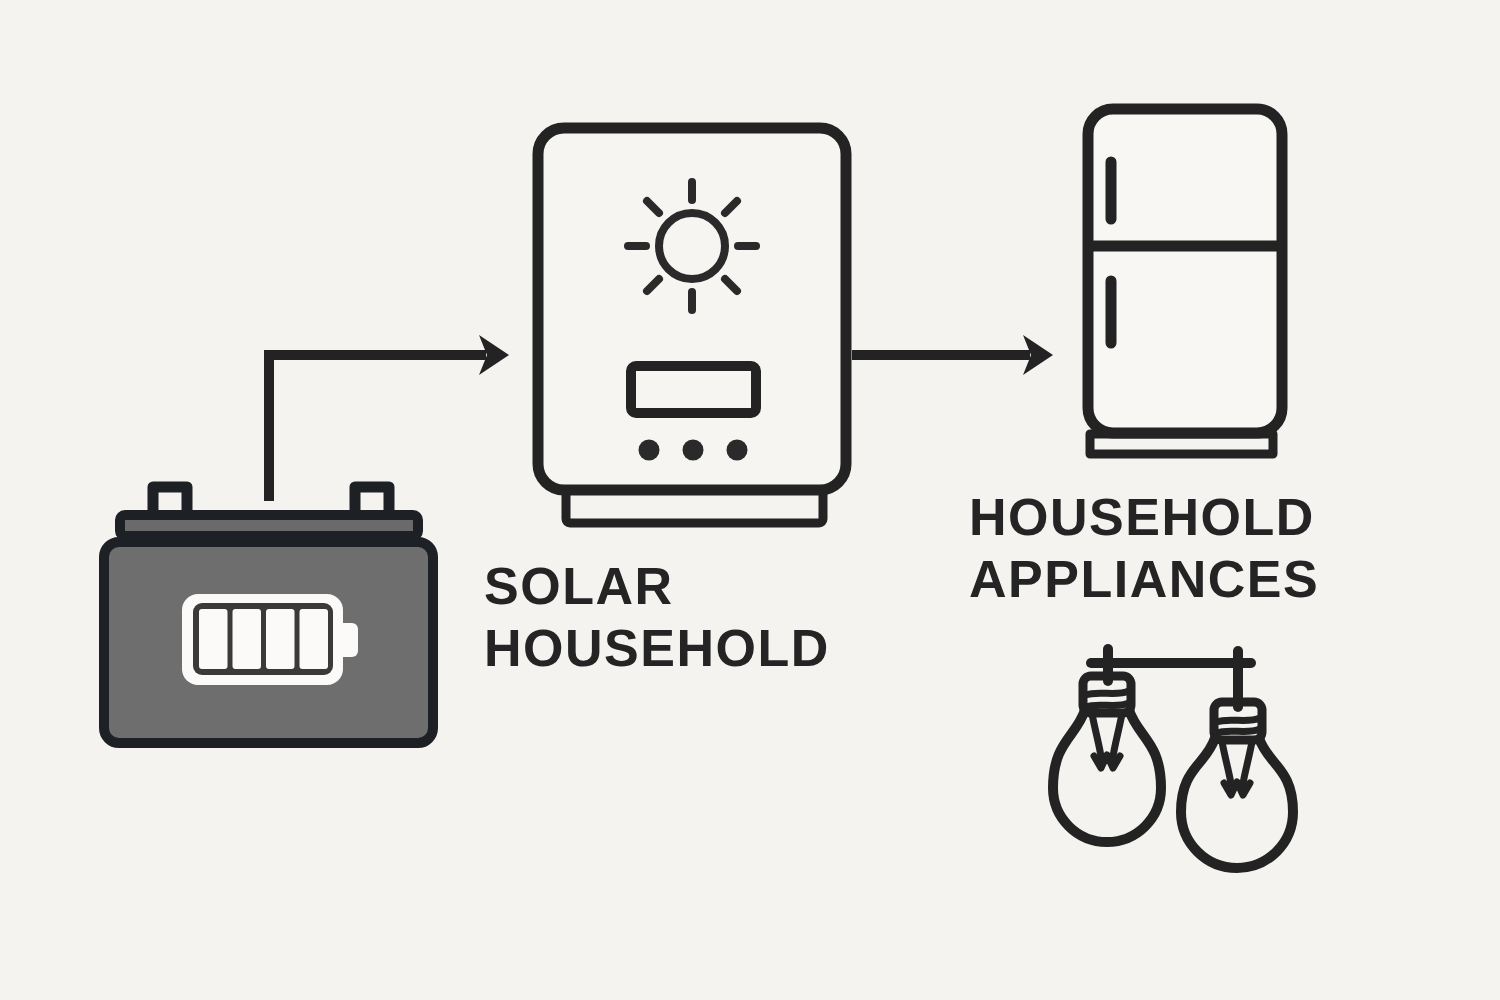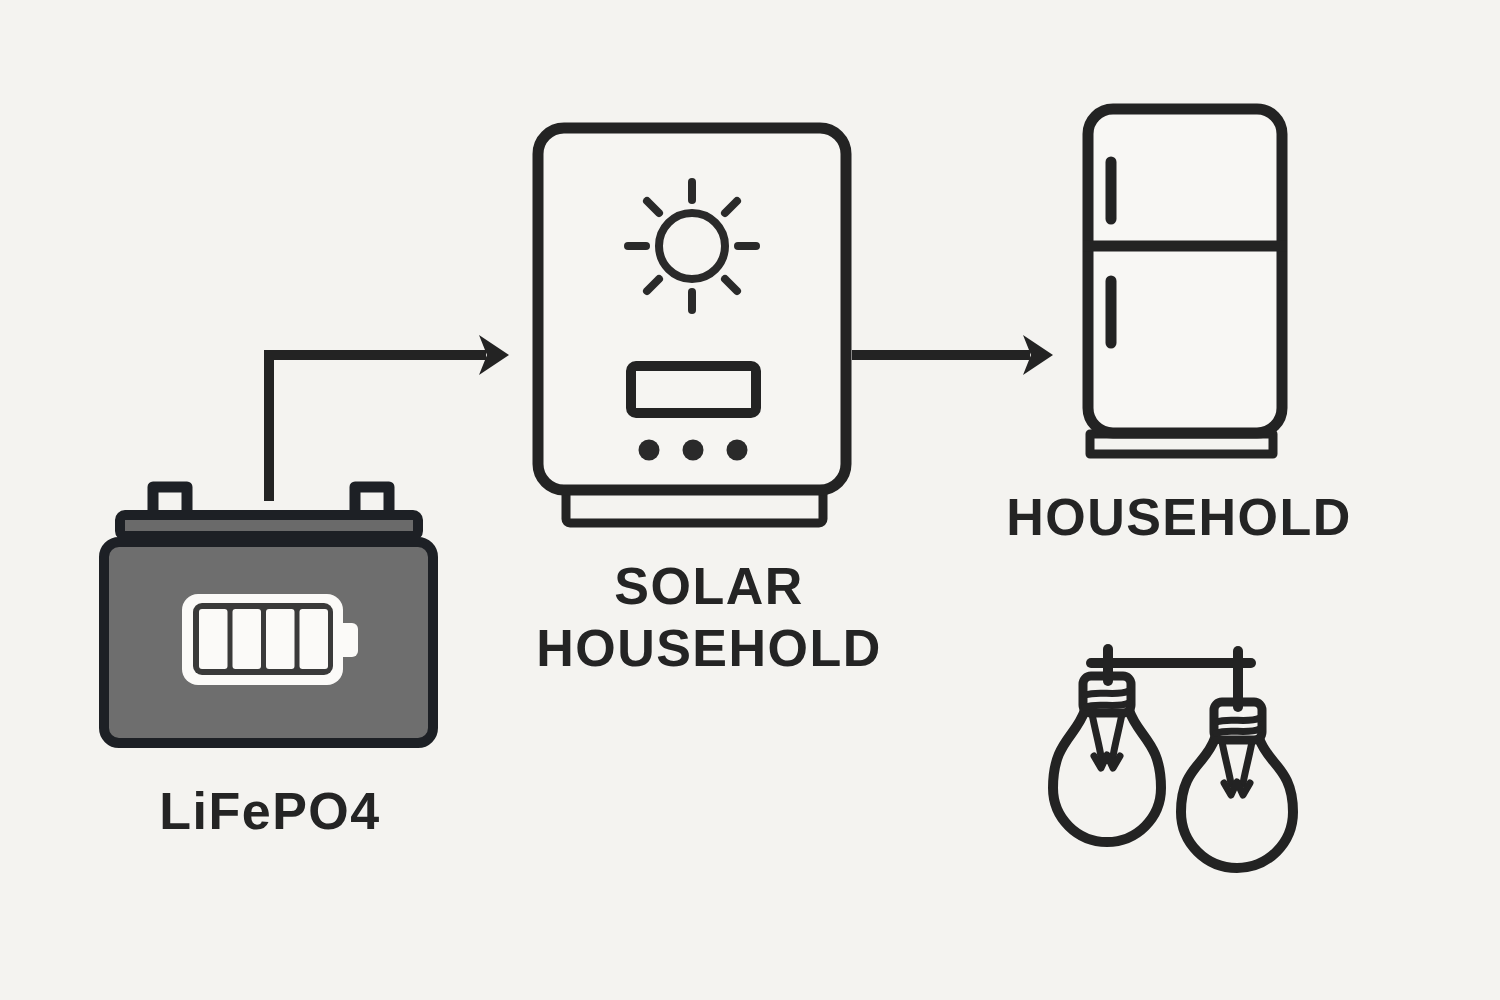--- a/index.html
+++ b/index.html
@@ -14,30 +14,29 @@
   .artwork {
     position: absolute;
     left: 0; top: 0;
     width: 1500px;
     height: 1000px;
     display: block;
   }
   .label {
     position: absolute;
     width: 420px;
-    text-align: center;
     font-weight: 700;
     font-size: 52px;
     line-height: 62px;
     letter-spacing: 1.5px;
     color: #242424;
     white-space: nowrap;
   }
   .label-battery    { left: 60px;  top: 780px; }
-  .label-inverter   { left: 499px; top: 555px; }
+  .label-inverter   { left: 484px; top: 555px; }
   .label-appliances { left: 969px; top: 486px; }
 </style>
 </head>
 <body>
 
 <div class="canvas">
 
   <svg class="artwork" viewBox="0 0 1500 1000" fill="none" stroke-linecap="round" stroke-linejoin="round">
 
     <g>
@@ -131,25 +130,25 @@
       <path d="M1216,722 C1231,717 1246,724 1260,718" stroke-width="7"></path>
       <path d="M1216,733 C1231,728 1246,735 1260,729" stroke-width="7"></path>
 
       <path d="M1091,663 L1251,663" stroke-width="10"></path>
       <path d="M1108,649 L1108,681" stroke-width="10"></path>
       <path d="M1238,651 L1238,707" stroke-width="10"></path>
     </g>
   </svg>
 
   <div class="label label-battery">
-    <div>LiFePO4</div>
   </div>
 
   <div class="label label-inverter">
     <div>SOLAR</div>
     <div>HOUSEHOLD</div>
   </div>
 
   <div class="label label-appliances">
     <div>HOUSEHOLD</div>
+    <div>APPLIANCES</div>
   </div>
 
 </div>
 
 </body></html>

